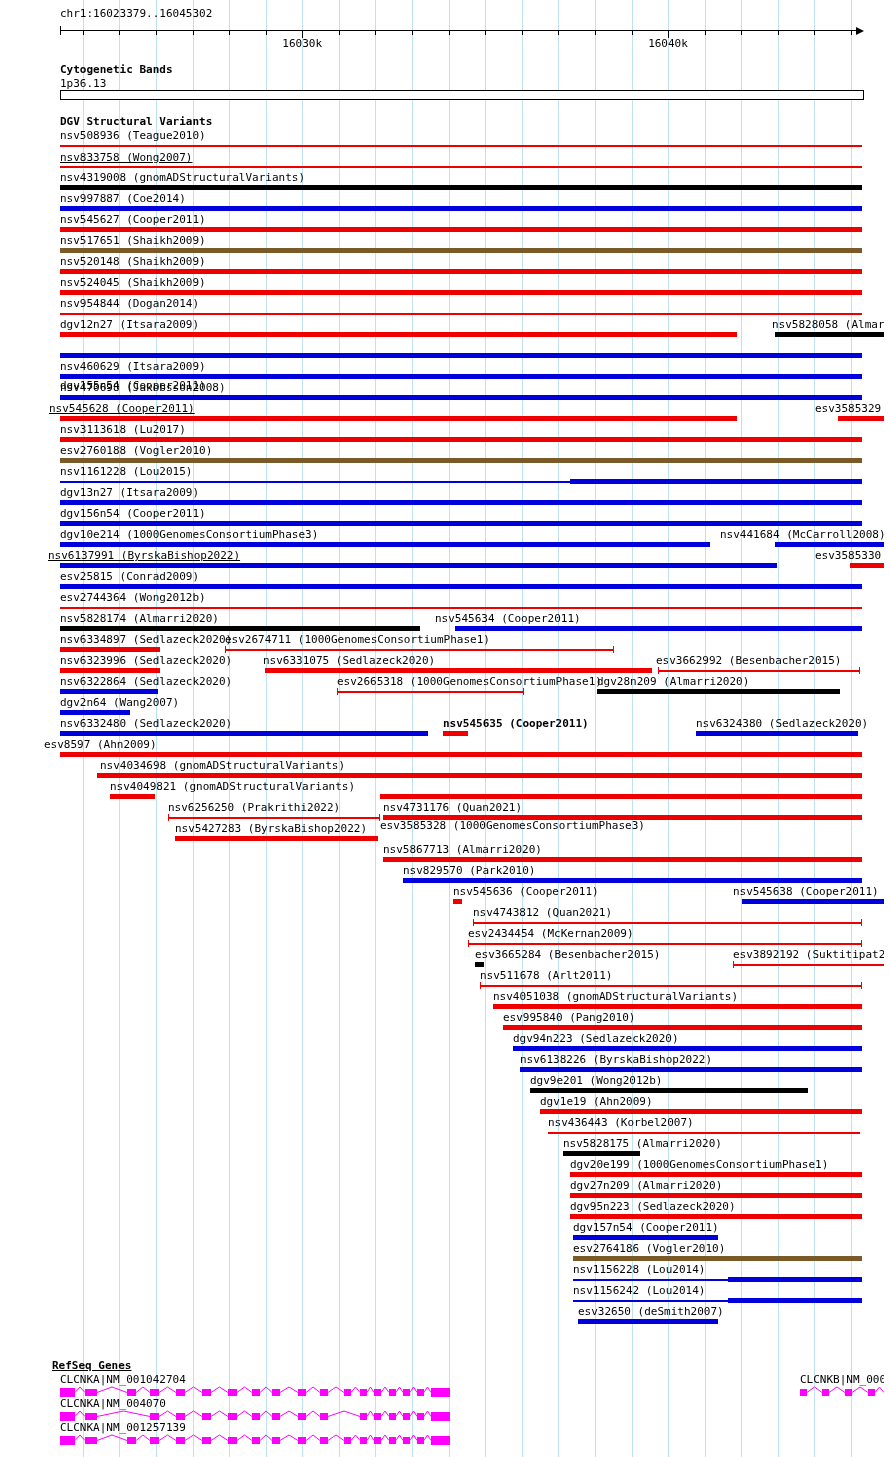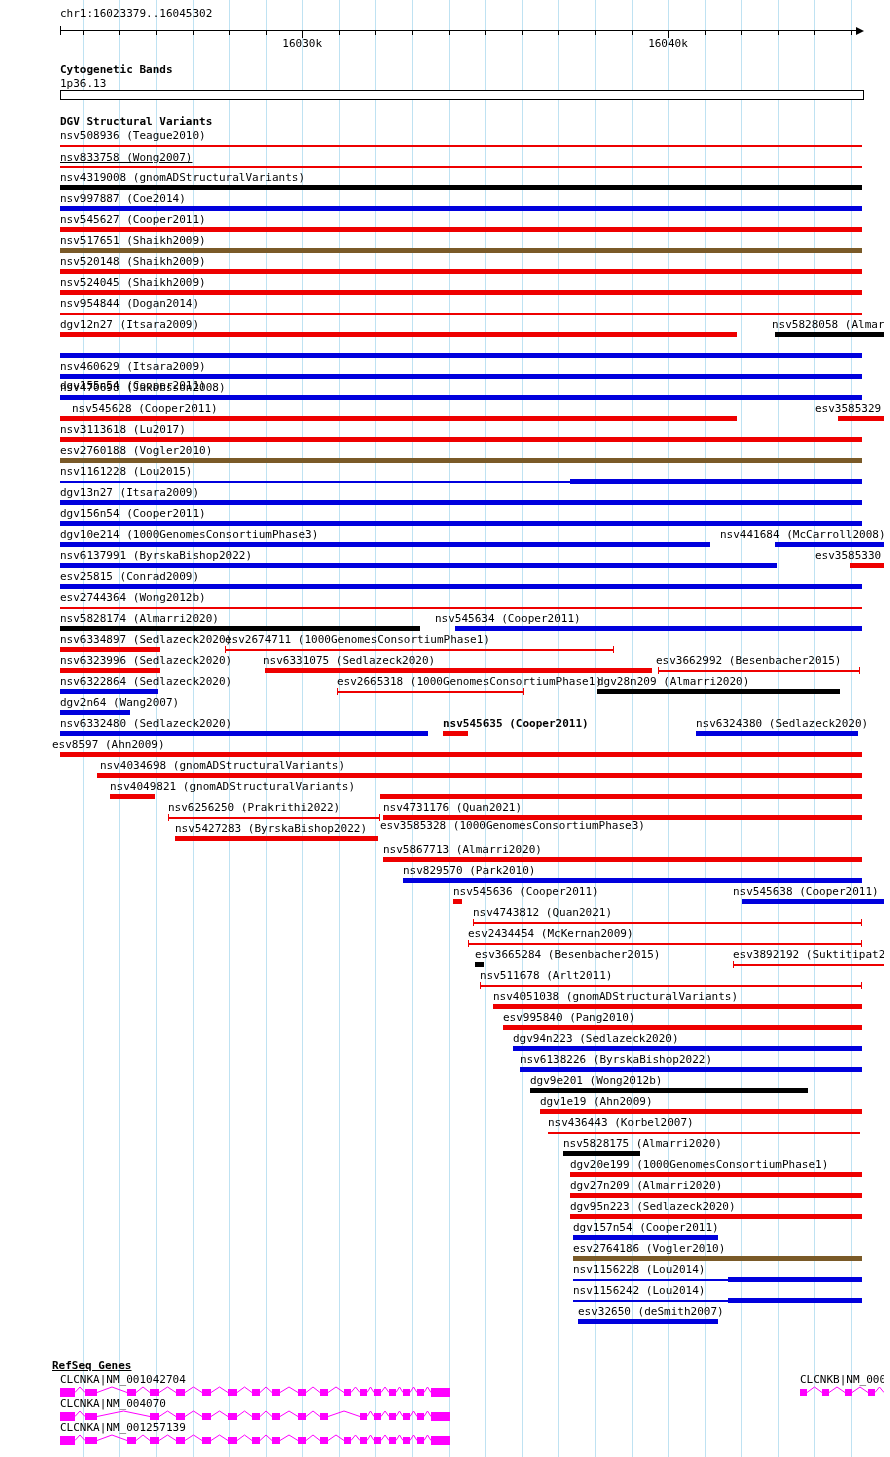--- a/index.html
+++ b/index.html
@@ -108,40 +108,40 @@
       <div class="vlabel" style="left: 60px; top: 319px;">dgv12n27 (Itsara2009)</div>
       <div class="bar" style="top: 332px; height: 5px; background: rgb(238, 0, 0); left: 60px; width: 677px;"></div>
       <div class="vlabel" style="left: 772px; top: 319px;">nsv5828058 (Almarri2020)</div>
       <div class="bar" style="top: 332px; height: 5px; background: rgb(0, 0, 0); left: 775px; width: 113px;"></div>
       <div class="vlabel" style="left: 60px; top: 340px; margin-top: 40px;">dgv155n54 (Cooper2011)</div>
       <div class="bar" style="top: 353px; height: 5px; background: rgb(0, 0, 221); left: 60px; width: 802px;"></div>
       <div class="vlabel" style="left: 60px; top: 361px;">nsv460629 (Itsara2009)</div>
       <div class="bar" style="top: 374px; height: 5px; background: rgb(0, 0, 221); left: 60px; width: 802px;"></div>
       <div class="vlabel" style="left: 60px; top: 382px;">nsv470698 (Jakobsson2008)</div>
       <div class="bar" style="top: 395px; height: 5px; background: rgb(0, 0, 221); left: 60px; width: 802px;"></div>
-      <div class="vlabel" style="left: 72px; top: 403px;">nsv545628 (Cooper2011)</div>
+      <div class="vlabel" style="left: 49px; top: 403px; text-decoration: underline;">nsv545628 (Cooper2011)</div>
       <div class="bar" style="top: 416px; height: 5px; background: rgb(238, 0, 0); left: 60px; width: 677px;"></div>
       <div class="vlabel" style="left: 815px; top: 403px;">esv3585329 (1000GenomesConsortiumPhase3)</div>
       <div class="bar" style="top: 416px; height: 5px; background: rgb(238, 0, 0); left: 838px; width: 50px;"></div>
       <div class="vlabel" style="left: 60px; top: 424px;">nsv3113618 (Lu2017)</div>
       <div class="bar" style="top: 437px; height: 5px; background: rgb(238, 0, 0); left: 60px; width: 802px;"></div>
       <div class="vlabel" style="left: 60px; top: 445px;">esv2760188 (Vogler2010)</div>
       <div class="bar" style="top: 458px; height: 5px; background: rgb(122, 90, 40); left: 60px; width: 802px;"></div>
       <div class="vlabel" style="left: 60px; top: 466px;">nsv1161228 (Lou2015)</div>
       <div class="bar" style="top: 481px; height: 2px; background: rgb(0, 0, 221); left: 60px; width: 510px;"></div>
       <div class="bar" style="top: 479px; height: 5px; background: rgb(0, 0, 221); left: 570px; width: 292px;"></div>
       <div class="vlabel" style="left: 60px; top: 487px;">dgv13n27 (Itsara2009)</div>
       <div class="bar" style="top: 500px; height: 5px; background: rgb(0, 0, 221); left: 60px; width: 802px;"></div>
       <div class="vlabel" style="left: 60px; top: 508px;">dgv156n54 (Cooper2011)</div>
       <div class="bar" style="top: 521px; height: 5px; background: rgb(0, 0, 221); left: 60px; width: 802px;"></div>
       <div class="vlabel" style="left: 60px; top: 529px;">dgv10e214 (1000GenomesConsortiumPhase3)</div>
       <div class="bar" style="top: 542px; height: 5px; background: rgb(0, 0, 221); left: 60px; width: 650px;"></div>
       <div class="vlabel" style="left: 720px; top: 529px;">nsv441684 (McCarroll2008)</div>
       <div class="bar" style="top: 542px; height: 5px; background: rgb(0, 0, 221); left: 775px; width: 113px;"></div>
-      <div class="vlabel" style="left: 60px; top: 550px;">nsv6137991 (ByrskaBishop2022)</div>
+      <div class="vlabel" style="left: 48px; top: 550px; text-decoration: underline;">nsv6137991 (ByrskaBishop2022)</div>
       <div class="bar" style="top: 563px; height: 5px; background: rgb(0, 0, 221); left: 60px; width: 717px;"></div>
       <div class="vlabel" style="left: 815px; top: 550px;">esv3585330 (1000GenomesConsortiumPhase3)</div>
       <div class="bar" style="top: 563px; height: 5px; background: rgb(238, 0, 0); left: 850px; width: 38px;"></div>
       <div class="vlabel" style="left: 60px; top: 571px;">esv25815 (Conrad2009)</div>
       <div class="bar" style="top: 584px; height: 5px; background: rgb(0, 0, 221); left: 60px; width: 802px;"></div>
       <div class="vlabel" style="left: 60px; top: 592px;">esv2744364 (Wong2012b)</div>
       <div class="bar" style="top: 607px; height: 2px; background: rgb(238, 0, 0); left: 60px; width: 802px;"></div>
       <div class="vlabel" style="left: 60px; top: 613px;">nsv5828174 (Almarri2020)</div>
       <div class="bar" style="top: 626px; height: 5px; background: rgb(0, 0, 0); left: 60px; width: 360px;"></div>
       <div class="vlabel" style="left: 435px; top: 613px;">nsv545634 (Cooper2011)</div>
@@ -163,21 +163,21 @@
       <div class="vlabel" style="left: 597px; top: 676px;">dgv28n209 (Almarri2020)</div>
       <div class="bar" style="top: 689px; height: 5px; background: rgb(0, 0, 0); left: 597px; width: 243px;"></div>
       <div class="vlabel" style="left: 60px; top: 697px;">dgv2n64 (Wang2007)</div>
       <div class="bar" style="top: 710px; height: 5px; background: rgb(0, 0, 221); left: 60px; width: 70px;"></div>
       <div class="vlabel" style="left: 60px; top: 718px;">nsv6332480 (Sedlazeck2020)</div>
       <div class="bar" style="top: 731px; height: 5px; background: rgb(0, 0, 221); left: 60px; width: 368px;"></div>
       <div class="vlabel" style="left: 443px; top: 718px; font-weight: bold;">nsv545635 (Cooper2011)</div>
       <div class="bar" style="top: 731px; height: 5px; background: rgb(238, 0, 0); left: 443px; width: 25px;"></div>
       <div class="vlabel" style="left: 696px; top: 718px;">nsv6324380 (Sedlazeck2020)</div>
       <div class="bar" style="top: 731px; height: 5px; background: rgb(0, 0, 221); left: 696px; width: 162px;"></div>
-      <div class="vlabel" style="left: 52px; top: 739px;">esv8597 (Ahn2009)</div>
+      <div class="vlabel" style="left: 44px; top: 739px;">esv8597 (Ahn2009)</div>
       <div class="bar" style="top: 752px; height: 5px; background: rgb(238, 0, 0); left: 60px; width: 802px;"></div>
       <div class="vlabel" style="left: 100px; top: 760px;">nsv4034698 (gnomADStructuralVariants)</div>
       <div class="bar" style="top: 773px; height: 5px; background: rgb(238, 0, 0); left: 97px; width: 765px;"></div>
       <div class="vlabel" style="left: 110px; top: 781px;">nsv4049821 (gnomADStructuralVariants)</div>
       <div class="bar" style="top: 794px; height: 5px; background: rgb(238, 0, 0); left: 110px; width: 45px;"></div>
       <div class="vlabel" style="left: 380px; top: 781px; margin-top: 39px;">esv3585328 (1000GenomesConsortiumPhase3)</div>
       <div class="bar" style="top: 794px; height: 5px; background: rgb(238, 0, 0); left: 380px; width: 482px;"></div>
       <div class="vlabel" style="left: 168px; top: 802px;">nsv6256250 (Prakrithi2022)</div>
       <div class="bar-ticks" style="top: 814px; border-color: rgb(238, 0, 0); background-image: linear-gradient(rgb(238, 0, 0), rgb(238, 0, 0)); left: 168px; width: 210px;"></div>
       <div class="vlabel" style="left: 383px; top: 802px;">nsv4731176 (Quan2021)</div>

